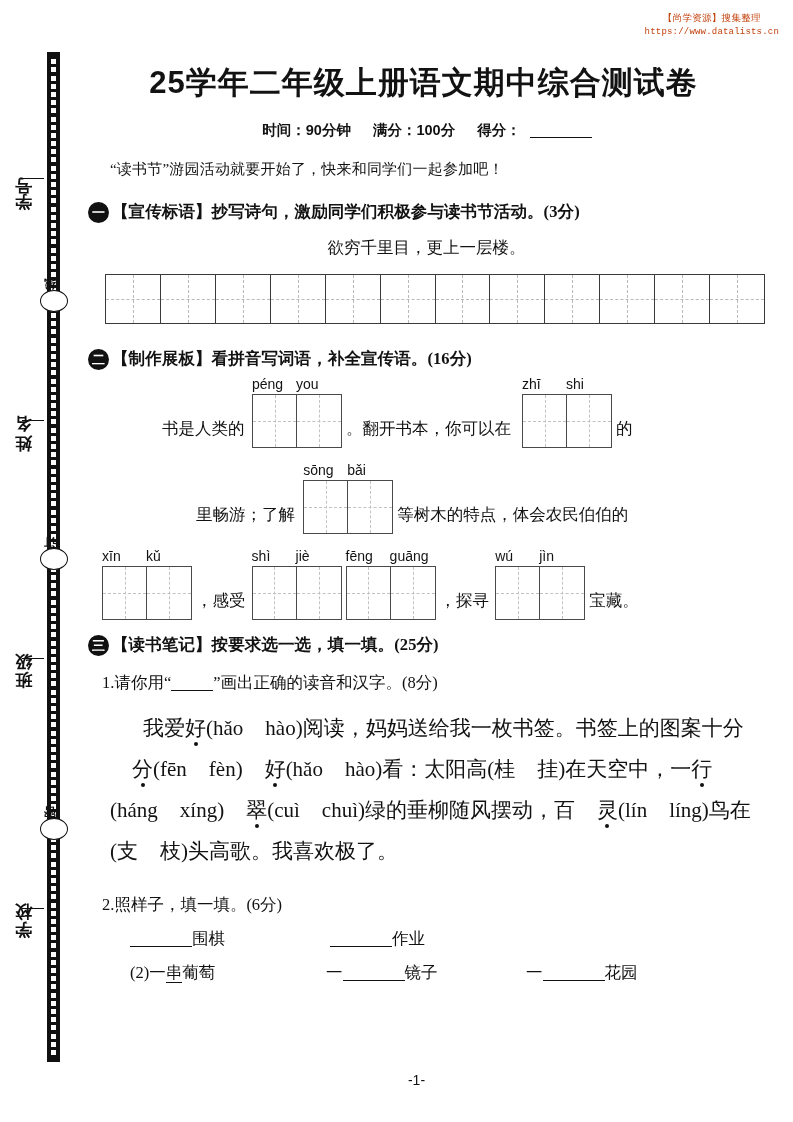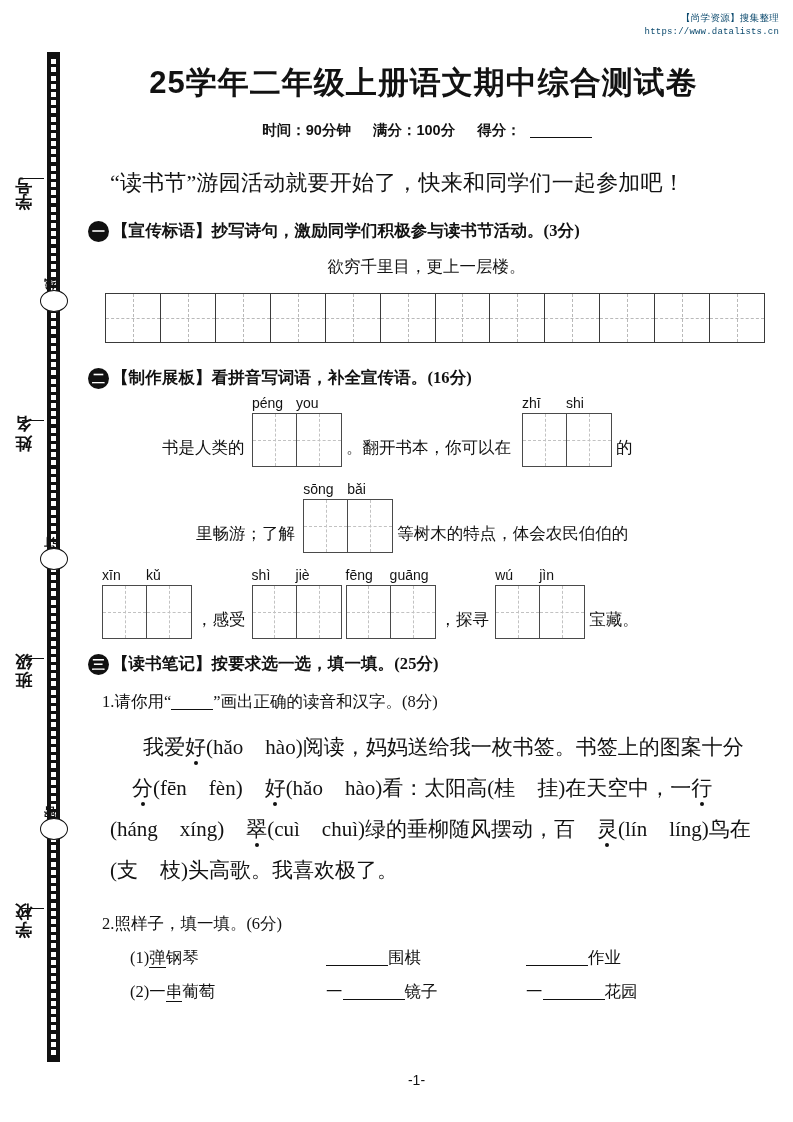--- a/index.html
+++ b/index.html
@@ -12,22 +12,22 @@
     position: relative;
     font-family: "Liberation Serif", "DejaVu Serif", serif;
     color: #121212;
     overflow: hidden;
   }
 
   
   #watermark {
     position: absolute;
     top: 12px; right: 14px;
-    text-align: right;
-    color: #0c4a6e;
+    text-align: center;
+    color: #c2410c;
     line-height: 1.45;
     user-select: none;
   }
   #watermark .wm-title { font-size: 9.5px; letter-spacing: .3px; }
   #watermark .wm-url   { font-size: 9px; font-family: "Liberation Mono","DejaVu Sans Mono",monospace; letter-spacing: .2px; }
 
   
   #seal-line {
     position: absolute;
     left: 0; top: 0;
@@ -108,22 +108,22 @@
   }
   #meta-row .meta-item { margin: 0 9px; }
   #meta-row .score-blank {
     display: inline-block;
     width: 62px;
     border-bottom: 1.4px solid #111;
     vertical-align: -3px;
   }
 
   .intro-line {
-    margin: 28px 0 0 30px;
-    font-size: 22px;
+    margin: 20px 0 0 30px;
+    font-size: 15px;
     letter-spacing: .2px;
   }
 
   
   .section-head {
     display: flex;
     align-items: center;
     margin: 22px 0 0 8px;
     font-size: 16.5px;
     font-weight: 700;
@@ -560,21 +560,20 @@
 
   <div class="sub-q">
     <span>1.请你用“</span><span class="underline-short"></span><span>”画出正确的读音和汉字。(8分)</span>
   </div>
 
   <div class="para" id="reading-para"><span class="indent"></span><span>我爱</span><span class="emph">好</span><span>(hǎo</span><span class="pgap"></span><span>hào)阅读，妈妈送给我一枚书签。书签上的图案十分</span><span class="pgap"></span><span class="emph">分</span><span>(fēn</span><span class="pgap"></span><span>fèn)</span><span class="pgap"></span><span class="emph">好</span><span>(hǎo</span><span class="pgap"></span><span>hào)看：太阳高(桂</span><span class="pgap"></span><span>挂)在天空中，一</span><span class="emph">行</span><span>(háng</span><span class="pgap"></span><span>xíng)</span><span class="pgap"></span><span class="emph">翠</span><span>(cuì</span><span class="pgap"></span><span>chuì)绿的垂柳随风摆动，百</span><span class="pgap"></span><span class="emph">灵</span><span>(lín</span><span class="pgap"></span><span>líng)鸟在(支</span><span class="pgap"></span><span>枝)头高歌。我喜欢极了。</span></div>
 
   <div class="sub-q" style="margin-top:22px;">2.照样子，填一填。(6分)</div>
 
   <div class="fill-row">
-    <span class="item it1"><span>(1)</span><span class="u-word">弹</span><span>钢琴</span></span>
     <span class="item it2"><span class="blank-line"></span><span>围棋</span></span>
     <span class="item"><span class="blank-line"></span><span>作业</span></span>
   </div>
 
   <div class="fill-row">
     <span class="item it1"><span>(2)</span><span>一</span><span class="u-word">串</span><span>葡萄</span></span>
     <span class="item it2"><span>一</span><span class="blank-line"></span><span>镜子</span></span>
     <span class="item"><span>一</span><span class="blank-line"></span><span>花园</span></span>
   </div>
 

